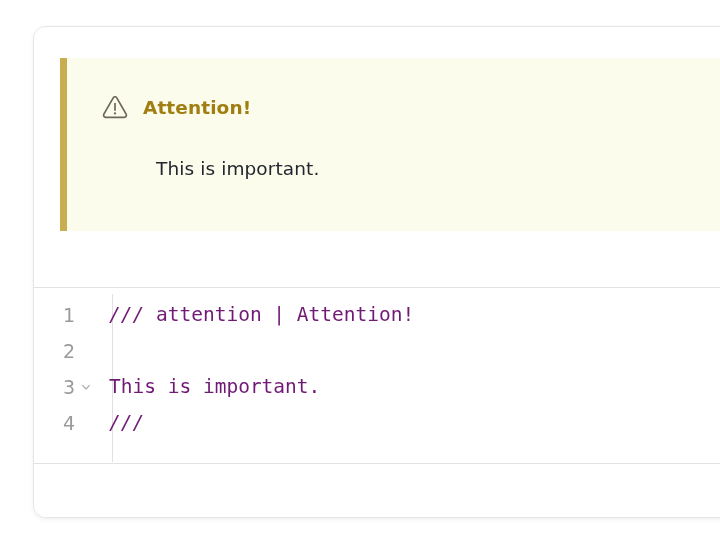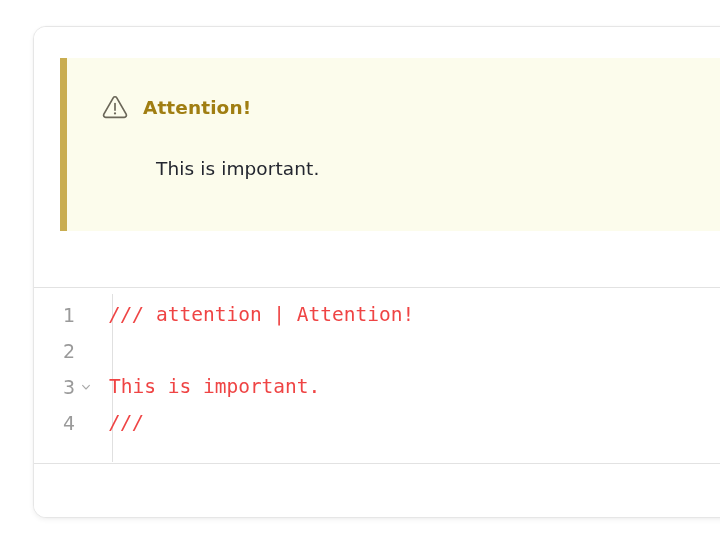--- a/index.html
+++ b/index.html
@@ -168,21 +168,21 @@
     top: 5px;
     width: 1px;
     height: 168px;
     background: #e0e0e0;
   }
 
   .code-text {
     padding-left: 15px;
     font-family: "DejaVu Sans Mono", monospace;
     font-size: 19.5px;
-    color: #ef4444;
+    color: #701a75;
     line-height: 1;
     white-space: pre;
     letter-spacing: 0px;
   }
   .code-text .fence { font-style: italic; }
 
   
   .footer-strip {
     position: absolute;
     left: 0;

